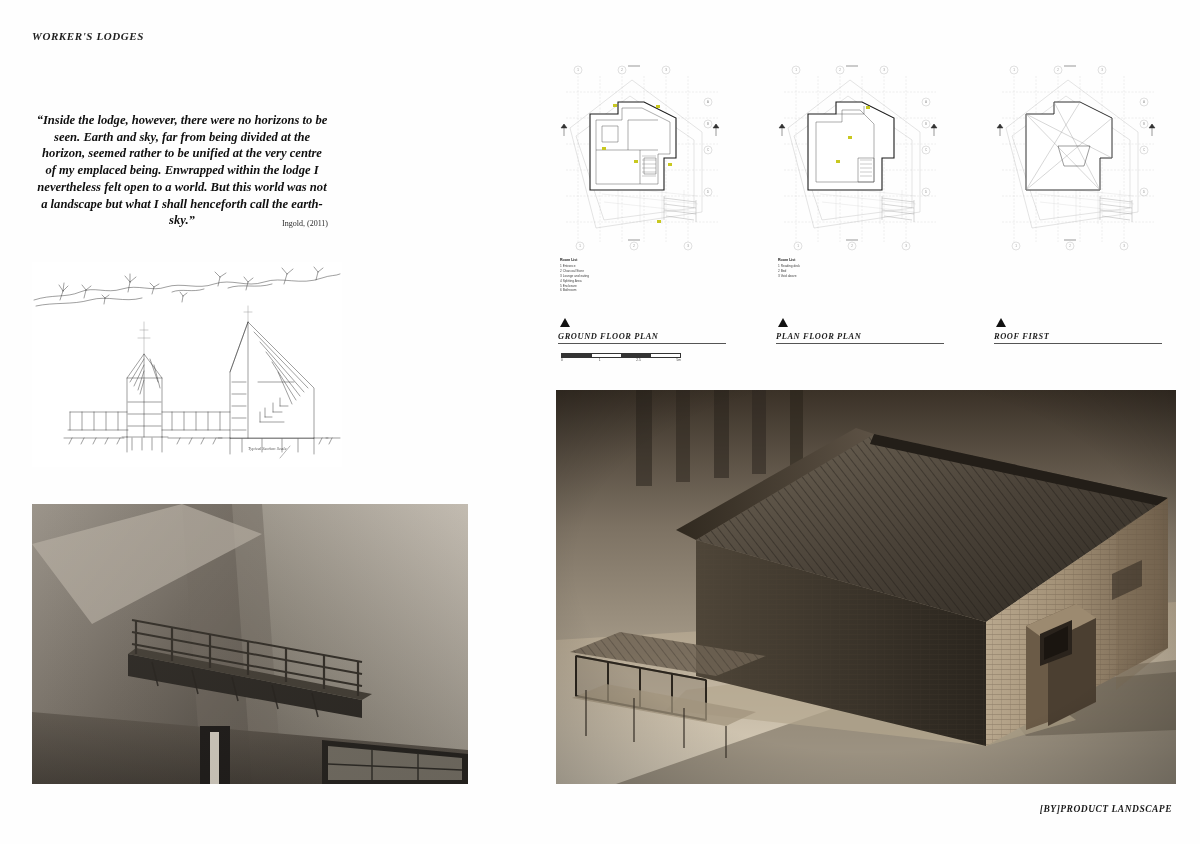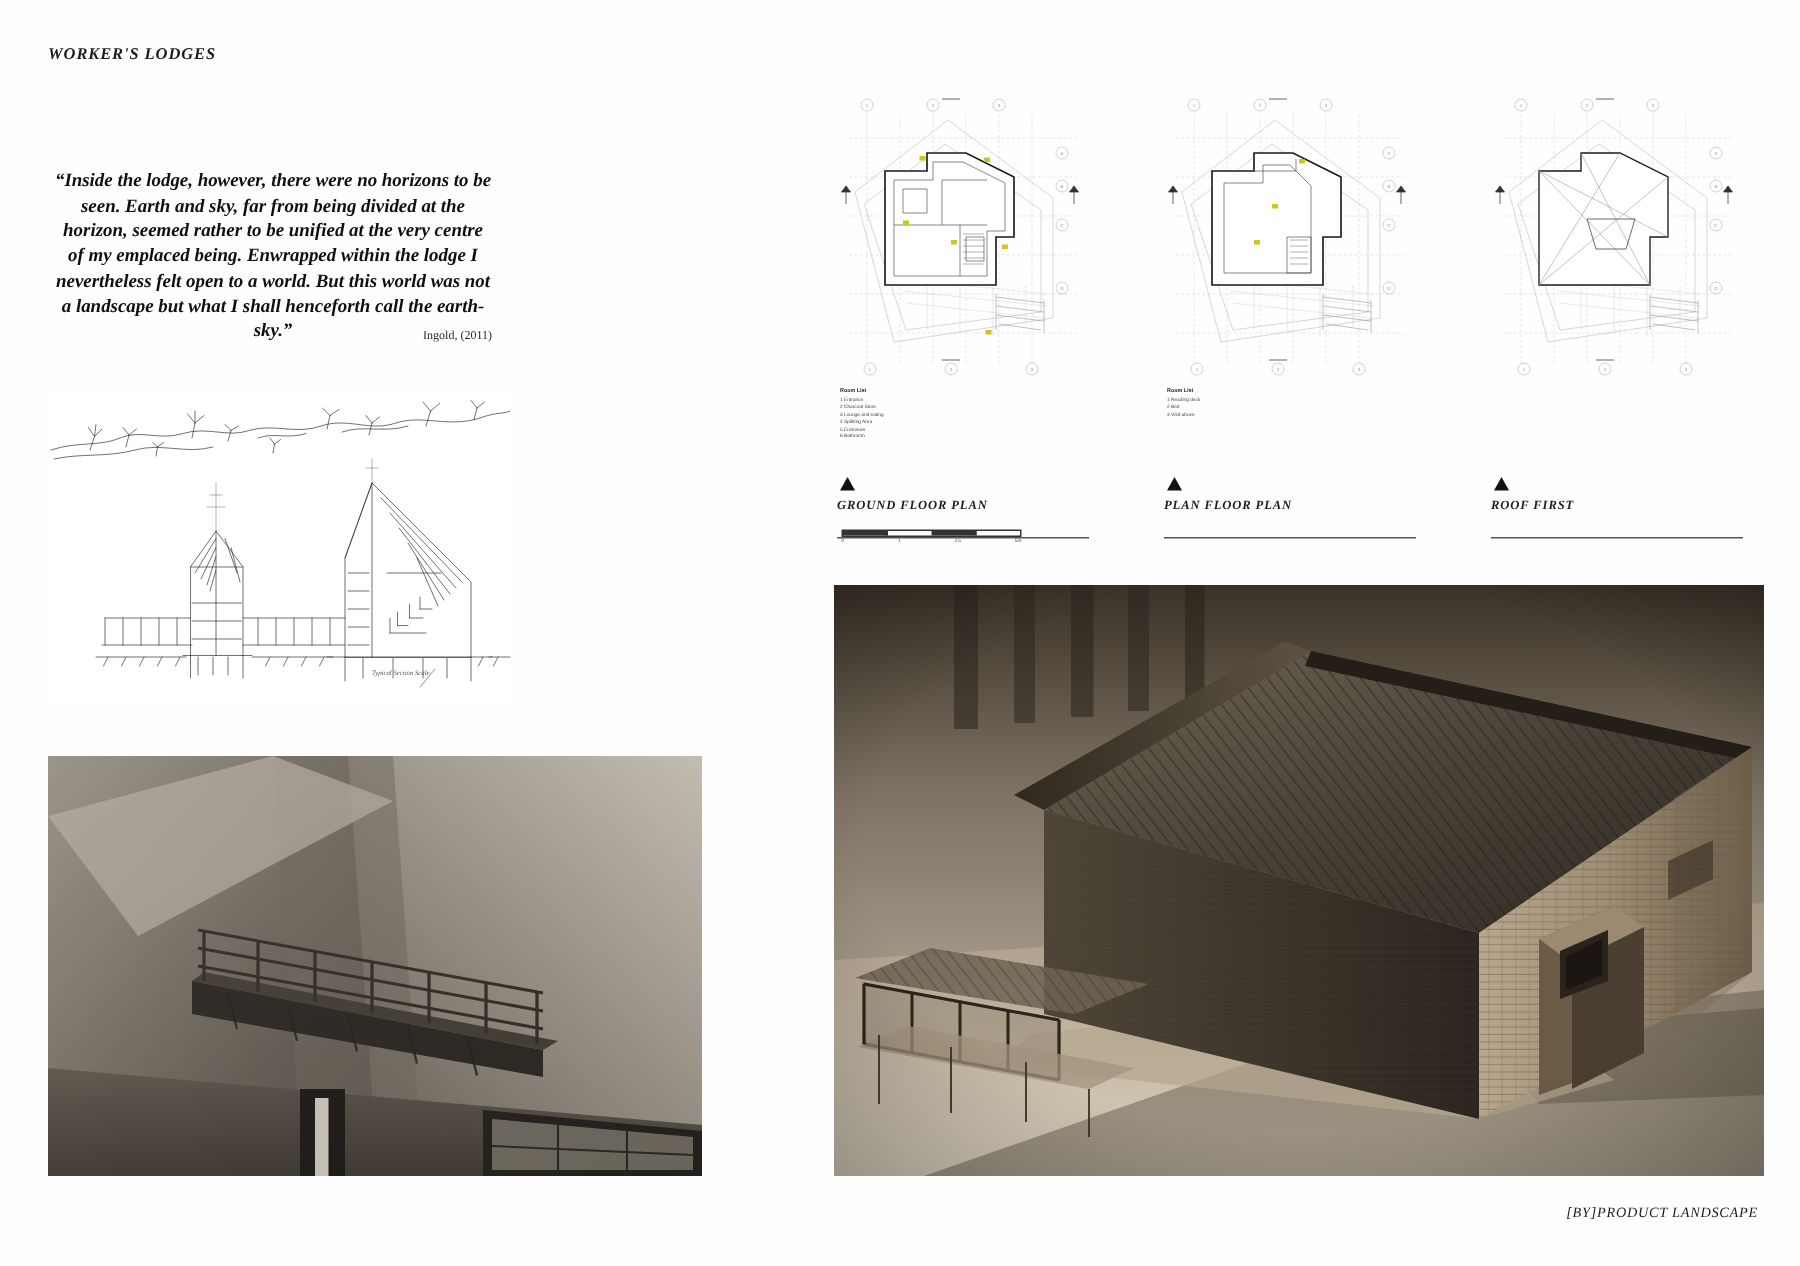--- a/index.html
+++ b/index.html
@@ -143,21 +143,21 @@
     height: 40px;
   }
   .plan-label {
     position: absolute;
     font-family: "Liberation Serif", serif;
     font-style: italic;
     font-weight: bold;
     font-size: 8.4px;
     letter-spacing: 0.6px;
     color: #1d1d1d;
-    padding-bottom: 17px;
+    padding-bottom: 2px;
     border-bottom: 0.7px solid #555;
   }
   .north-arrow {
     position: absolute;
     width: 0; height: 0;
     border-left: 5px solid transparent;
     border-right: 5px solid transparent;
     border-bottom: 9px solid #111;
   }
 
@@ -191,21 +191,21 @@
     overflow: hidden;
     background: #6b6053;
   }
 
   .footer {
     position: absolute;
     right: 28px;
     bottom: 30px;
     font-family: "Liberation Serif", serif;
     font-style: italic;
-    font-weight: normal;
+    font-weight: bold;
     font-size: 9.5px;
     letter-spacing: 0.5px;
     color: #1a1a1a;
   }
   .lbl-sm { font-family: "Liberation Sans", sans-serif; font-size: 2.8px; fill: #888; }
 </style>
 </head>
 <body>
 
 <div class="page">

